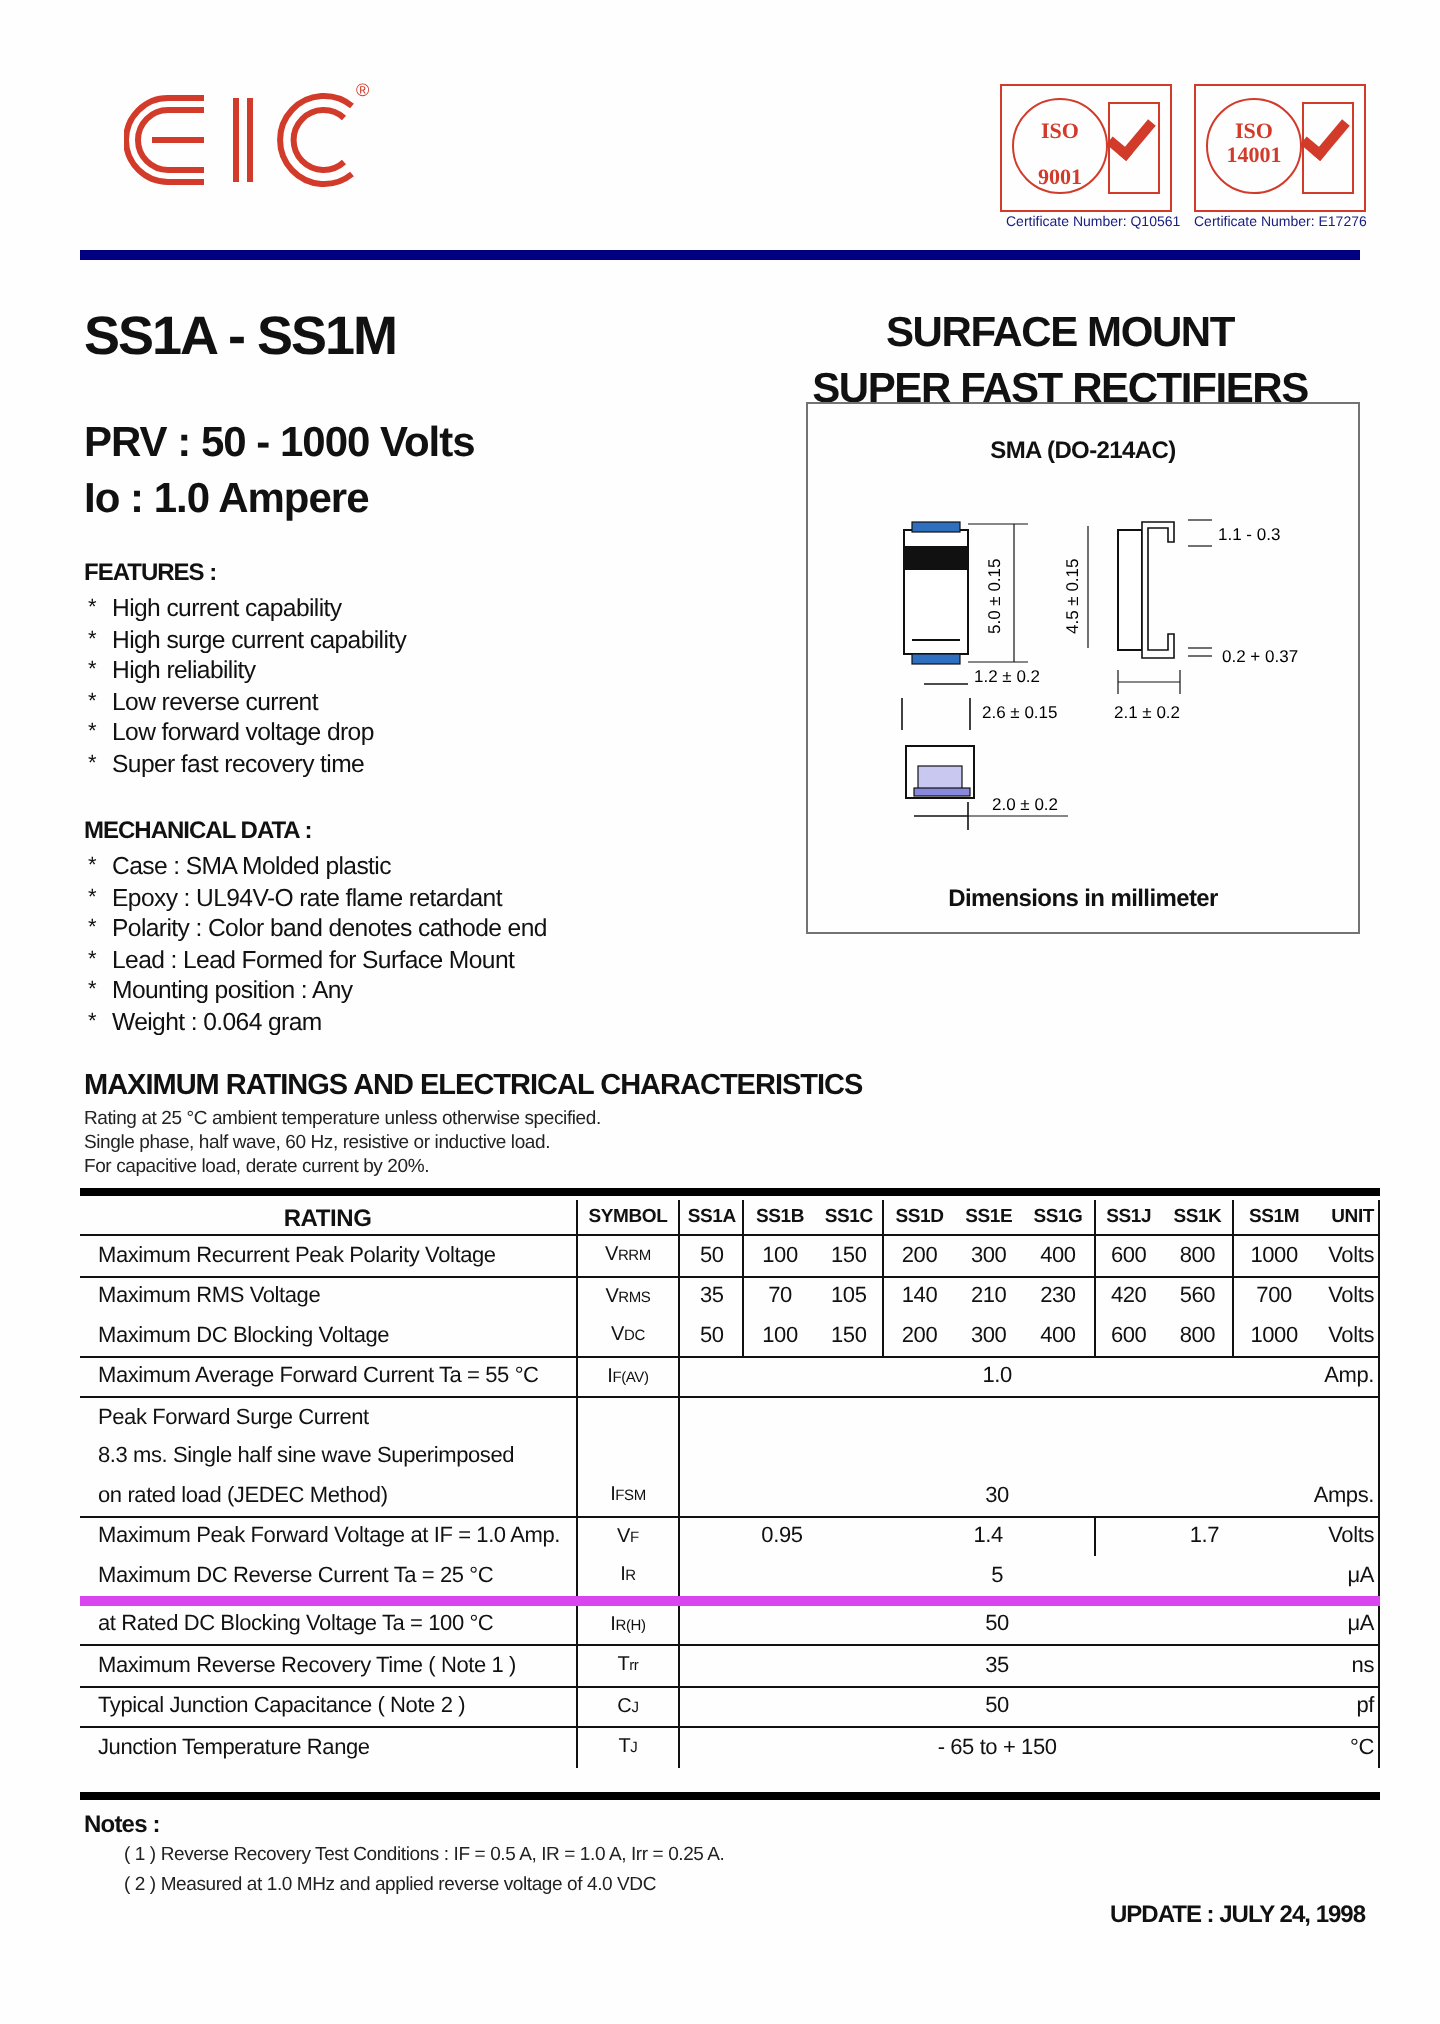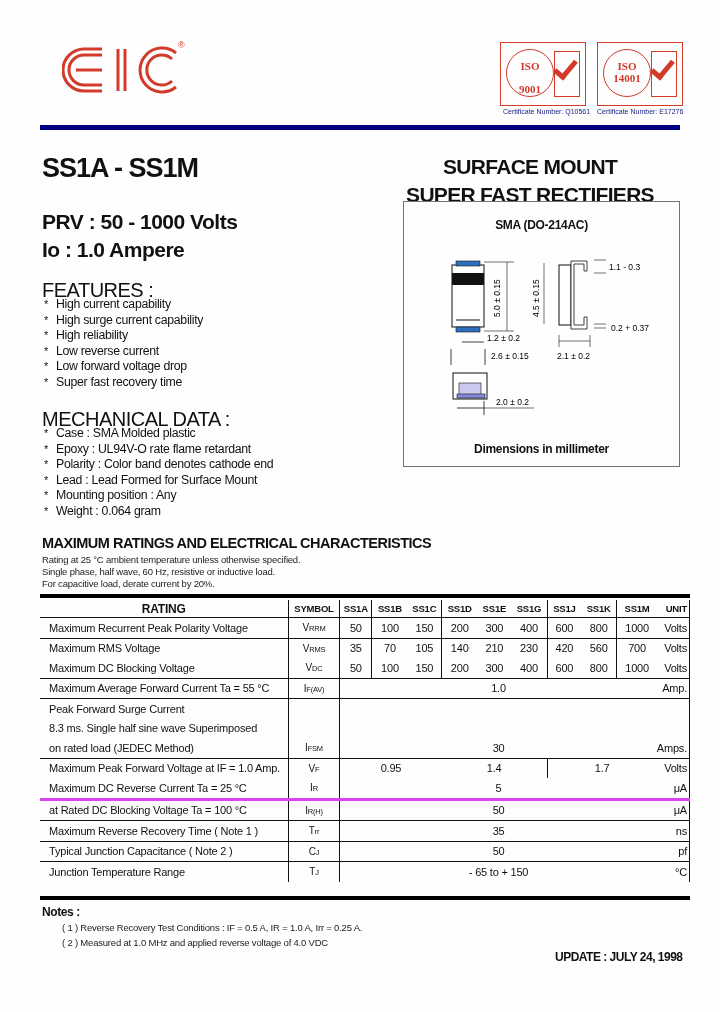--- a/index.html
+++ b/index.html
@@ -24,21 +24,21 @@
 
   .rule-top { left:40px; top:125px; width:640px; height:5px; background:#000080; }
 
   
   .part-title { left:42px; top:153px; font-size:27px; font-weight:bold; letter-spacing:-1px; }
   .prv { left:42px; top:210px; font-size:21px; font-weight:bold; letter-spacing:-0.5px; }
   .io { left:42px; top:238px; font-size:21px; font-weight:bold; letter-spacing:-0.5px; }
   .right-title { left:400px; width:260px; text-align:center; font-size:21px; font-weight:bold; letter-spacing:-0.7px; line-height:28px; top:153px; }
 
   
-  .sec-head { font-size:20px; font-weight:normal; letter-spacing:-0.5px; }
+  .sec-head { font-size:12px; font-weight:bold; letter-spacing:-0.5px; }
   .features-head { left:42px; top:279px; }
   .mech-head { left:42px; top:408px; }
   ul.list { list-style:none; margin:0; padding:0; font-size:12.3px; line-height:15.6px; letter-spacing:-0.3px; }
   ul.list li { position:relative; padding-left:14px; }
   ul.list li:before { content:"*"; position:absolute; left:2px; top:0; font-size:11px; }
   .features { left:42px; top:297px; }
   .mech { left:42px; top:426px; }
 
   
   .pkgbox { left:403px; top:201px; width:275px; height:264px; border:1px solid #737373; }
@@ -55,21 +55,21 @@
   .rt1 { top:594px; }
   .rt2 { top:896px; }
 
   table.spec { position:absolute; left:40px; top:600px; width:650px; border-collapse:collapse; font-size:11px; letter-spacing:-0.2px; }
   table.spec td, table.spec th { padding:0; height:19.5px; text-align:center; }
   table.spec th { font-size:9.5px; font-weight:bold; border-bottom:1px solid #111; height:17px; }
   table.spec th.rating { font-size:12px; text-align:center; }
   table.spec td.r { text-align:left; padding-left:9px; }
   .bl { border-left:1px solid #111; }
   .br { border-right:1px solid #111; }
-  .bt { border-top:3px solid #d946ef; }
+  .bt { border-top:5px solid #d946ef; }
   .bb { border-bottom:1px solid #111; }
   .unit { text-align:right !important; padding-right:2px !important; }
   .sym { font-size:10px; }
   .sym small { font-size:7.5px; }
 
   .notes-head { left:42px; top:905px; font-size:12px; font-weight:bold; letter-spacing:-0.4px; }
   .note { left:62px; font-size:9.5px; letter-spacing:-0.2px; color:#222; }
   .note1 { top:922px; } .note2 { top:937px; }
   .update { left:555px; top:950px; font-size:12px; font-weight:bold; letter-spacing:-0.5px; }
 </style>

